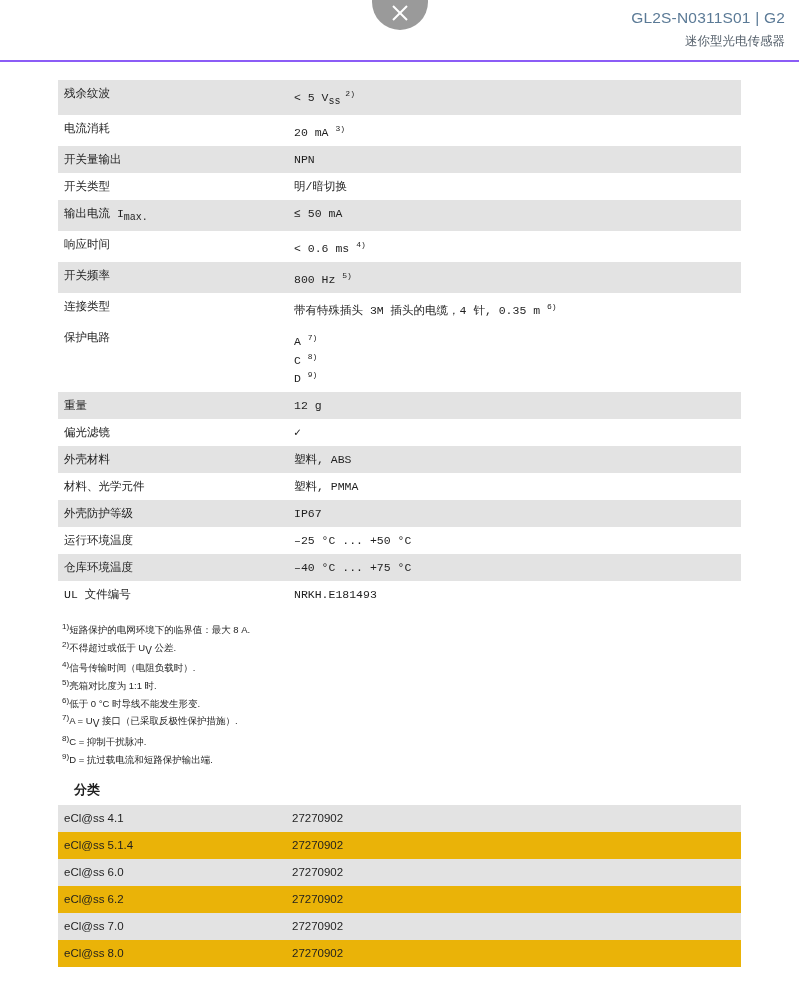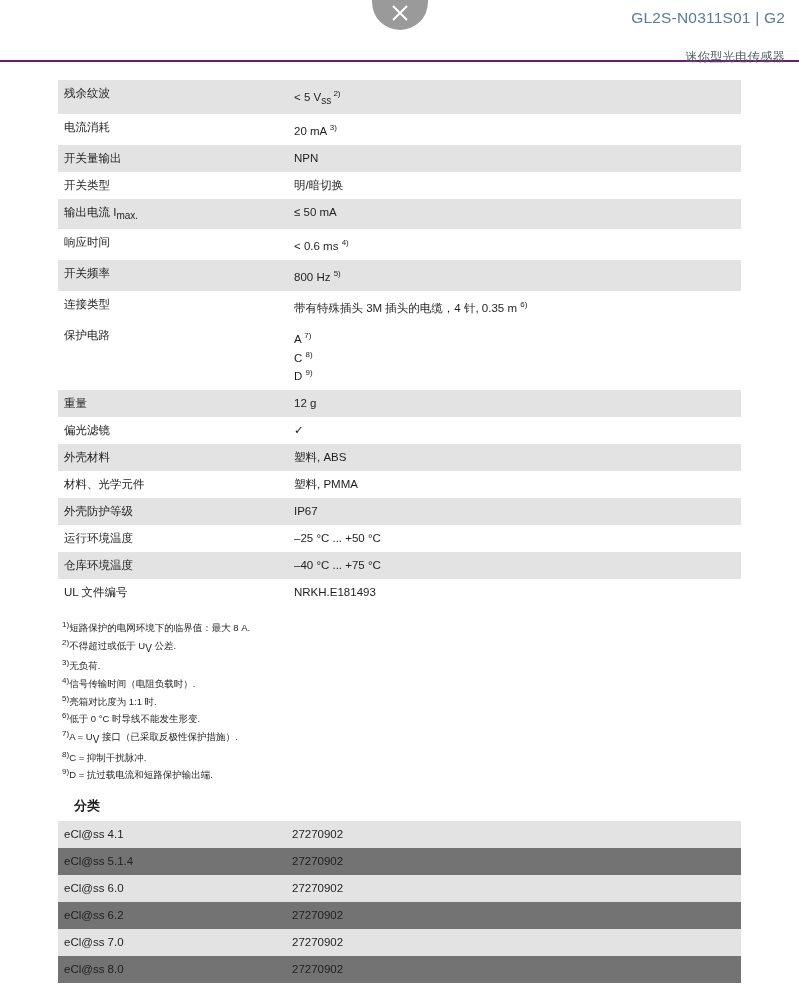--- a/index.html
+++ b/index.html
@@ -15,21 +15,21 @@
     width: 799px;
     height: 987px;
     overflow: hidden;
     background: #ffffff;
   }
 
   
   .header {
     position: relative;
     height: 62px;
-    border-bottom: 2px solid #701a75;
+    border-bottom: 2px solid #8b5cf6;
     background: #ffffff;
   }
   .close-btn {
     position: absolute;
     left: 372px;
     top: -26px;
     width: 56px;
     height: 56px;
     border-radius: 50%;
     background: #9a9a9a;
@@ -50,40 +50,41 @@
     font-size: 15.5px;
     color: #5b7a96;
     letter-spacing: 0.2px;
     line-height: 20px;
     white-space: nowrap;
   }
   .product-sub {
     font-size: 12.5px;
     color: #55606b;
     line-height: 18px;
-    margin-top: 20px;
+    margin-top: 4px;
     white-space: nowrap;
   }
 
   
   .content {
     padding: 0 58px 0 58px;
   }
   .spec-table {
     width: 683px;
     border-collapse: collapse;
     margin-top: 18px;
     table-layout: fixed;
   }
   .spec-table td {
     font-size: 11.5px;
     vertical-align: top;
     padding: 6px 8px 6px 8px;
     line-height: 15px;
     color: #1f1f1f;
+    font-family: Liberation Mono, monospace;
   }
   .spec-table td.label {
     width: 228px;
     padding-left: 6px;
   }
   .spec-table td.value {
     padding-left: 8px;
   }
   .spec-table tr.alt td { background: #e3e3e3; }
   .spec-table tr.plain td { background: #ffffff; }
@@ -117,21 +118,21 @@
     table-layout: fixed;
   }
   .class-table td {
     font-size: 11.5px;
     padding: 6px 8px 6px 6px;
     line-height: 15px;
     color: #1f1f1f;
   }
   .class-table td.ckey { width: 228px; }
   .class-table tr.alt td { background: #e3e3e3; }
-  .class-table tr.plain td { background: #737373; }
+  .class-table tr.plain td { background: #eab308; }
 </style>
 </head>
 <body>
 
 <div class="page">
 
   <div class="header">
     <div class="close-btn">
       <svg width="20" height="20" viewBox="0 0 20 20" aria-hidden="true">
         <line x1="3" y1="3" x2="17" y2="17" stroke="#ffffff" stroke-width="2"></line>
@@ -219,21 +220,20 @@
           <tr class="plain">
             <td class="label">UL 文件编号</td>
             <td class="value">NRKH.E181493</td>
           </tr>
         </tbody>
     </table>
 
     <div class="footnotes">
         <div><sup>1)</sup>短路保护的电网环境下的临界值：最大 8 A.</div>
         <div><sup>2)</sup>不得超过或低于  U<sub>V</sub> 公差.</div>
-        <div><sup>3)</sup>无负荷.</div>
         <div><sup>4)</sup>信号传输时间（电阻负载时）.</div>
         <div><sup>5)</sup>亮箱对比度为 1:1 时.</div>
         <div><sup>6)</sup>低于 0 °C 时导线不能发生形变.</div>
         <div><sup>7)</sup>A =  U<sub>V</sub> 接口（已采取反极性保护措施）.</div>
         <div><sup>8)</sup>C = 抑制干扰脉冲.</div>
         <div><sup>9)</sup>D = 抗过载电流和短路保护输出端.</div>
       </div>
 
     <div class="section-title">分类</div>
 

